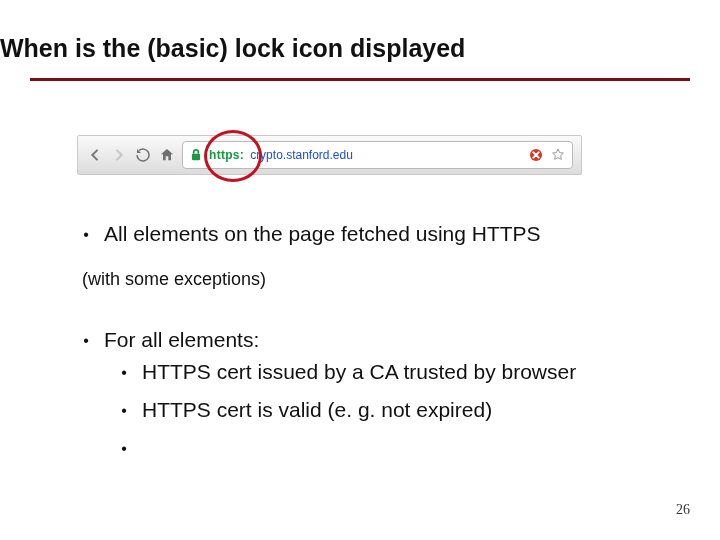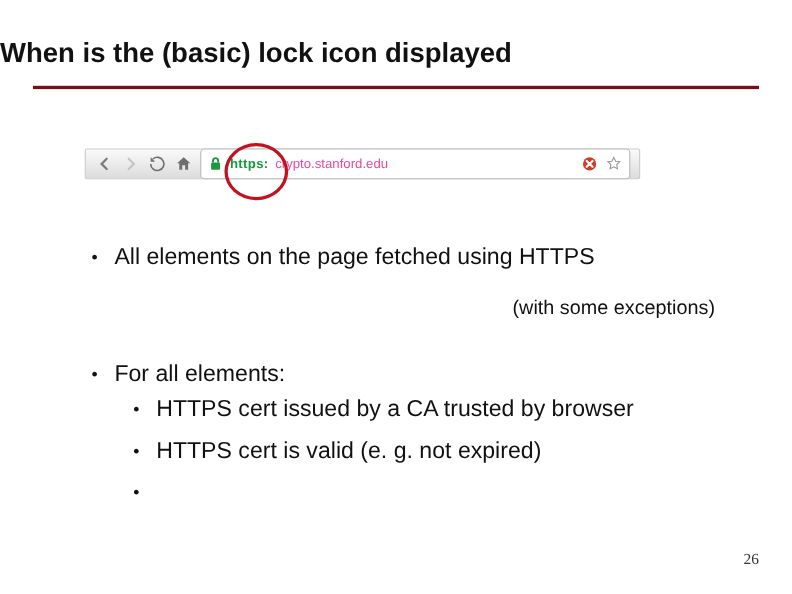--- a/index.html
+++ b/index.html
@@ -4,42 +4,42 @@
 <style>
   html,body{margin:0;padding:0;width:720px;height:540px;background:#fff;font-family:Arial,Helvetica,sans-serif;color:#111;}
 
   .slide{position:relative;width:720px;height:540px;}
 
   
   .title{position:absolute;left:0;right:0;top:34px;font-weight:700;font-size:25px;}
   .rule{position:absolute;left:30px;right:30px;top:78px;height:3px;background:#7a0d18;}
 
   
-  .urlbar-wrap{position:absolute;left:77px;top:135px;width:505px;height:28px;border:1px solid #c9c9c9;
+  .urlbar-wrap{position:absolute;left:77px;top:135px;width:505px;height:40px;border:1px solid #c9c9c9;
     background:linear-gradient(#fafafa,#dcdcdc);border-radius:2px;display:flex;align-items:center;gap:6px;padding:0 8px;box-sizing:border-box;}
   .navico{width:18px;height:18px;display:flex;align-items:center;justify-content:center;}
   .navico svg{width:16px;height:16px;}
 
   .url-field{flex:1;height:26px;background:#fff;border:1px solid #b9b9b9;border-radius:4px;display:flex;align-items:center;padding:0 6px;gap:6px;}
   .lock svg{width:14px;height:14px;display:block;}
   .https{color:#159a3e;font-family:Verdana,Arial,sans-serif;font-size:12px;font-weight:700;letter-spacing:.3px;}
-  .domain{color:#ec4899;font-family:Verdana,Arial,sans-serif;font-size:12px;}
+  .domain{color:#1d4ed8;font-family:Verdana,Arial,sans-serif;font-size:12px;}
   .star svg{width:16px;height:16px;display:block;}
   .stopico svg{width:16px;height:16px;display:block;}
 
   
   .red-circle{position:absolute;left:204px;top:130px;width:52px;height:46px;border:3px solid #c1121f;border-radius:50%;pointer-events:none;}
 
   
   .bullets{position:absolute;left:82px;top:222px;right:70px;font-size:21px;}
   .li{display:flex;gap:14px;margin-bottom:6px;}
   .b0{width:8px;line-height:26px;text-align:center;font-size:16px;}
   .indent .li{margin-bottom:12px;}
   .indent{margin-left:38px;margin-top:6px;}
-  .small{font-size:18px;text-align:right;margin:21px 0 24px 0;font-weight:400;}
+  .small{font-size:18px;text-align:left;margin:21px 0 24px 0;font-weight:400;}
   .spacer{height:14px;}
 
   .pagenum{position:absolute;right:30px;bottom:22px;font-size:14px;color:#333;font-family:Liberation Serif, serif;}
 </style>
 </head>
 <body>
 
 <div class="slide">
 
   <div class="title">When is the (basic) lock icon displayed</div>

